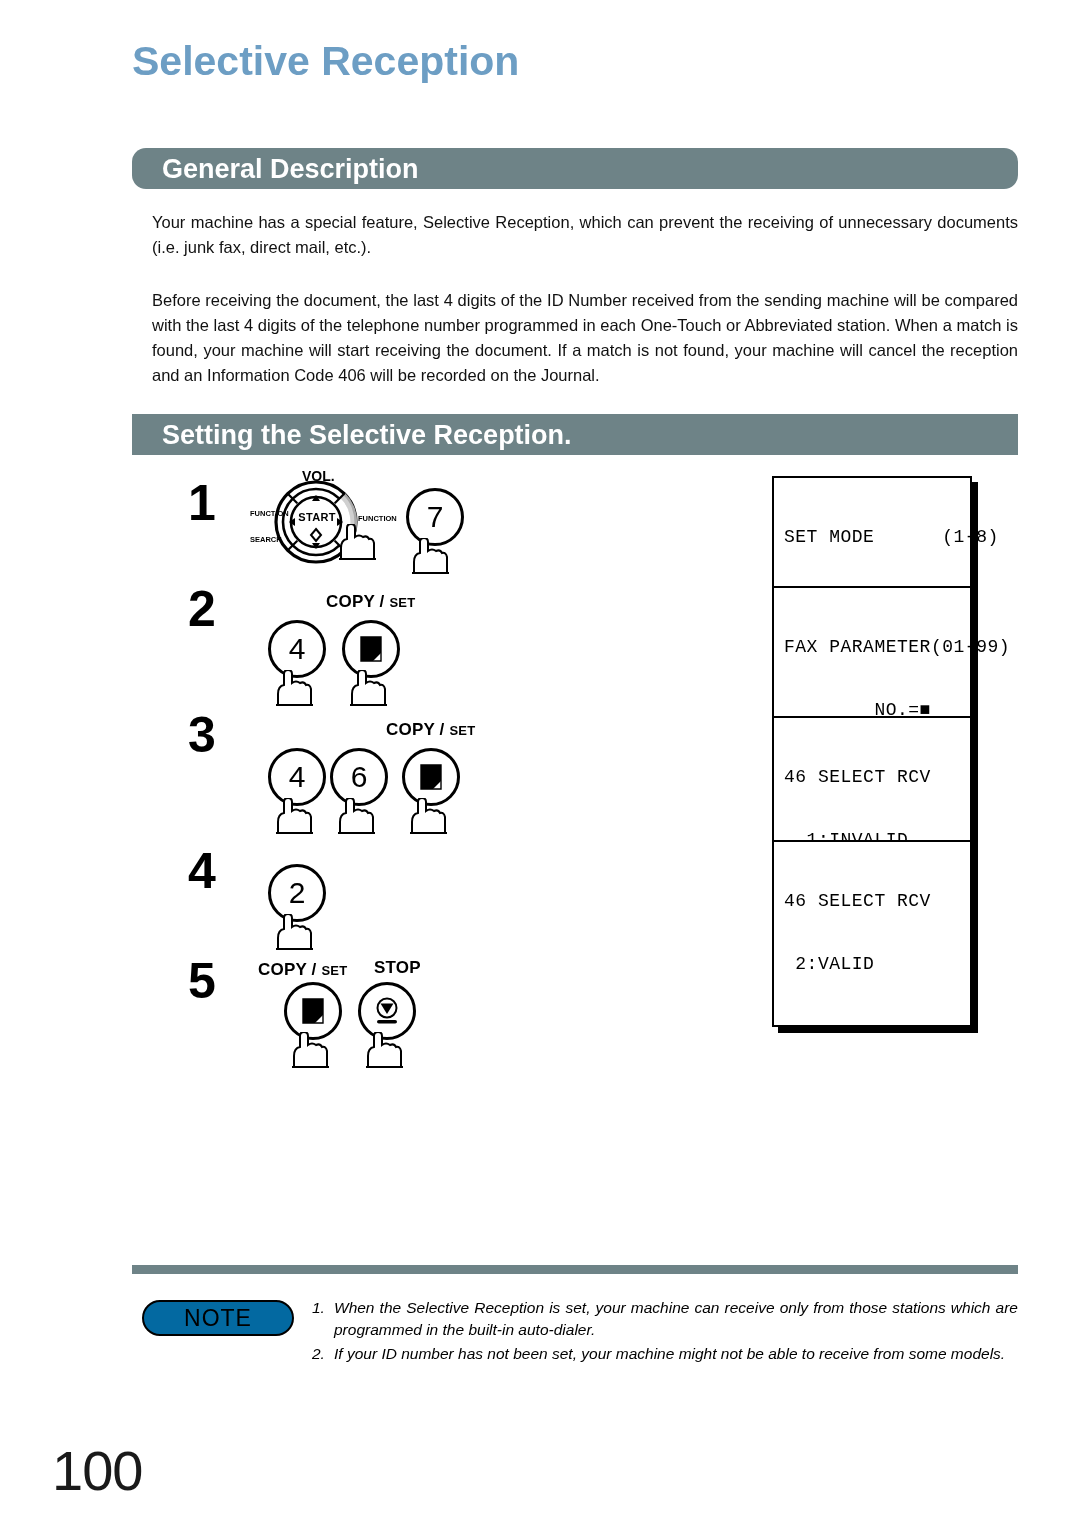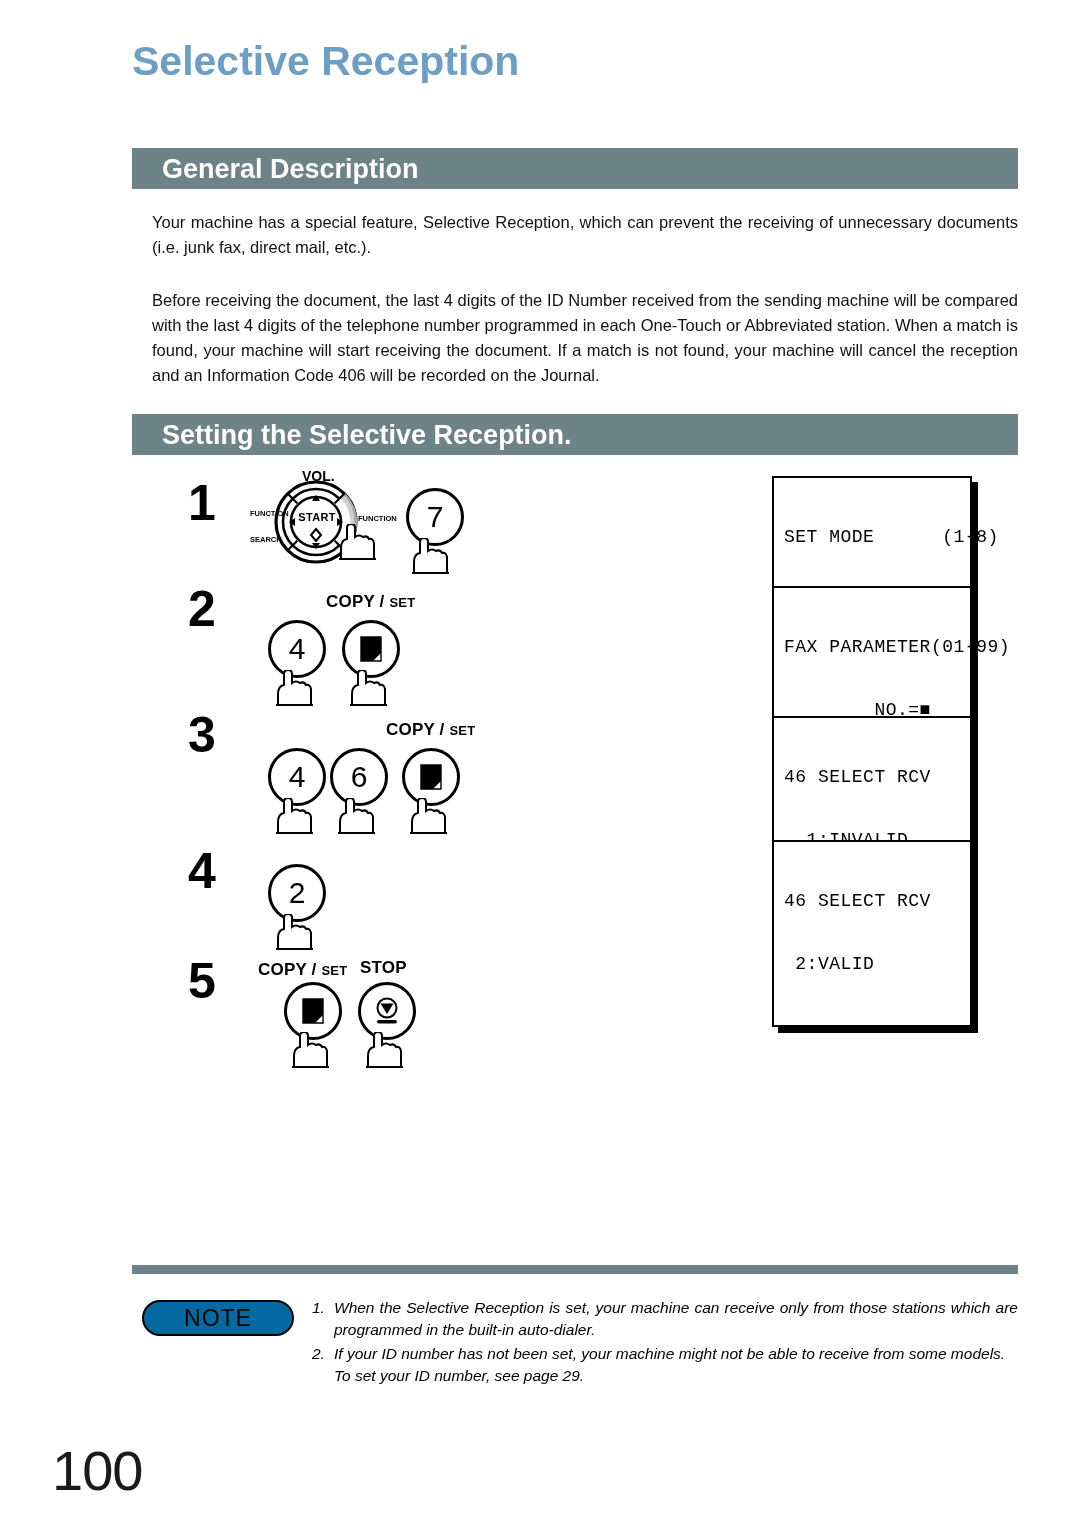--- a/index.html
+++ b/index.html
@@ -41,21 +41,21 @@
   .section-bar .bar-label {
     position: absolute;
     left: 30px;
     top: 50%;
     transform: translateY(-50%);
     color: #ffffff;
     font-size: 27px;
     font-weight: bold;
     white-space: nowrap;
   }
-  #bar-general { top: 148px; }
+  #bar-general { top: 148px; border-radius: 14px; }
   #bar-setting { top: 414px; }
 
   
   .para {
     position: absolute;
     left: 152px;
     width: 866px;
     font-size: 16.5px;
     line-height: 25px;
     text-align: justify;
@@ -370,21 +370,21 @@
   <div class="lcd" style="left:772px; top:376px;">
     <span class="lcd-line">46 SELECT RCV</span>
     <span class="lcd-line"> 2:VALID</span>
   </div>
 
   <div class="step-num" style="left:188px; top:492px;">5</div>
 
   <div class="key-label" style="left:258px; top:496px;">
     <span>COPY</span><span> / </span><span class="small">SET</span>
   </div>
-  <div class="key-label" style="left:360px; top:494px;">STOP</div>
+  <div class="key-label" style="left:374px; top:494px;">STOP</div>
 
   <div class="key big" style="left:284px; top:518px;">
     <svg width="22" height="26" viewBox="0 0 22 26">
       <path d="M1 1 H21 V25 H1 Z" fill="#000"></path>
       <path d="M13 25 L21 25 L21 17 Z" fill="#ffffff"></path>
       <path d="M1 1 H21 V25 H1 Z" fill="none" stroke="#000" stroke-width="1.4"></path>
     </svg>
   </div>
   <div class="hand" style="left:288px; top:568px;">
     <svg width="44" height="36" viewBox="0 0 44 36">
@@ -414,17 +414,16 @@
 <div id="note-badge">NOTE</div>
 
 <div id="note-list">
   <div class="note-item">
     <span class="note-marker">1.</span>
     <span>When the Selective Reception is set, your machine can receive only from those stations which are programmed in the built-in auto-dialer.</span>
   </div>
   <div class="note-item">
     <span class="note-marker">2.</span>
     <span>If your ID number has not been set, your machine might not be able to receive from some models.</span>
-    <span class="note-sub">To set your ID number, see page 29.</span>
   </div>
 </div>
 
 <div id="page-number">100</div>
 
 </body></html>

